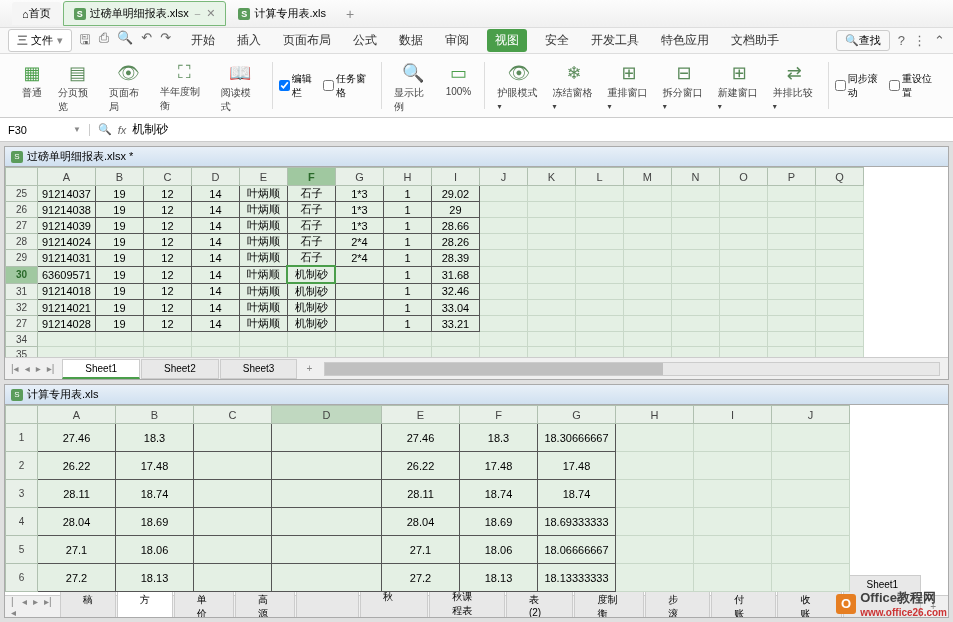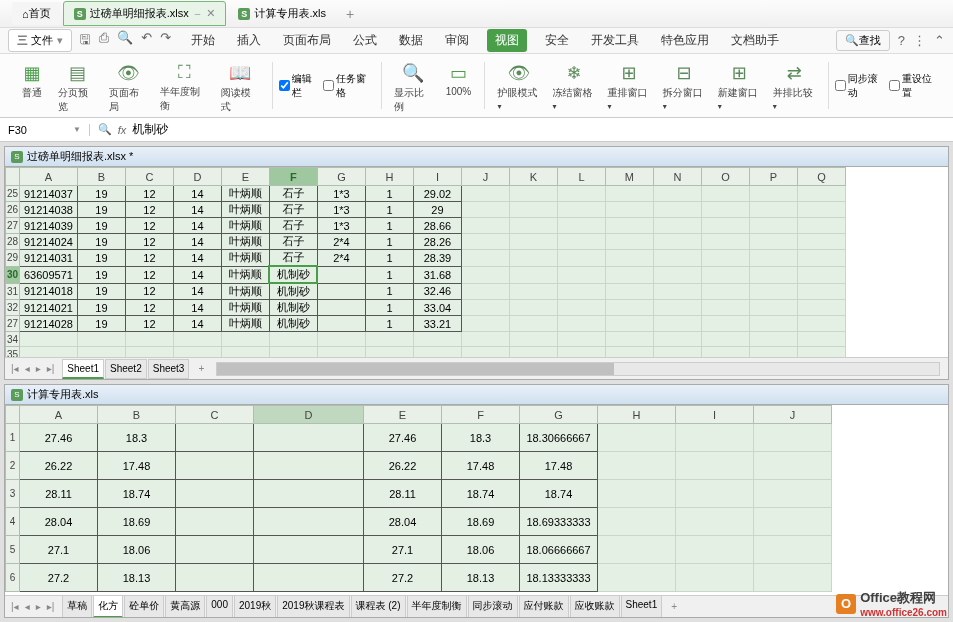--- a/index.html
+++ b/index.html
@@ -44,34 +44,34 @@
     .fx-input { border: none; outline: none; font-size: 12px; flex: 1; }
     
     .workarea { height: 480px; display: flex; flex-direction: column; gap: 4px; padding: 4px; background: #e0e0e0; }
     .panel { flex: 1; background: #fff; border: 1px solid #aaa; display: flex; flex-direction: column; overflow: hidden; }
     .panel-header { height: 20px; background: linear-gradient(#e8f0f8,#d0e0f0); border-bottom: 1px solid #aaa; display: flex; align-items: center; padding: 0 6px; font-size: 11px; gap: 4px; }
     .panel-header .s-icon { width: 12px; height: 12px; background: #5b9c5b; border-radius: 2px; display: inline-flex; align-items: center; justify-content: center; color: #fff; font-size: 8px; }
     
     .grid-container { flex: 1; overflow: auto; position: relative; }
     .grid { border-collapse: collapse; font-size: 11px; }
     .grid th { background: #e8f0e8; border: 1px solid #b0c0b0; font-weight: normal; color: #444; text-align: center; }
-    .grid th.rowh { width: 14px; font-size: 10px; }
+    .grid th.rowh { width: 32px; font-size: 10px; }
     .grid th.colh { height: 18px; }
     .grid td { border: 1px solid #c8d8c8; background: #e4f0e4; text-align: center; height: 15px; padding: 0 4px; }
     .grid td.data { background: #e4f0e4; border: 1px solid #555; }
     .grid td.sel { border: 2px solid #4a9e4a; }
     .grid th.sel { background: #c0d8c0; }
     .grid th.active { background: #a0c8a0; color: #2a6a2a; font-weight: bold; }
     
     .grid2 td { height: 28px; }
     
     .sheet-tabs { height: 22px; background: #f0f0f0; border-top: 1px solid #ccc; display: flex; align-items: center; padding: 0 4px; font-size: 10px; }
     .sheet-nav { display: flex; gap: 2px; color: #888; margin-right: 6px; }
     .sheet-nav span { cursor: pointer; padding: 0 2px; }
-    .sheet-tab { padding: 3px 4px; background: #e8e8e8; border: 1px solid #ccc; cursor: pointer; margin-right: 1px; }
+    .sheet-tab { padding: 3px 22px; background: #e8e8e8; border: 1px solid #ccc; cursor: pointer; margin-right: 1px; }
     .sheet-tab.active { background: #fff; border-bottom: 2px solid #4a9e4a; }
     .sheet-add { padding: 3px 8px; color: #888; cursor: pointer; }
     .scroll-track { flex: 1; height: 14px; background: #e8e8e8; margin: 0 4px; position: relative; border: 1px solid #ccc; }
     .scroll-thumb { position: absolute; height: 100%; background: #c0c0c0; }
     
     .watermark { position: absolute; right: 6px; bottom: 4px; display: flex; align-items: center; gap: 4px; font-size: 13px; font-weight: bold; }
     .watermark .o-icon { width: 20px; height: 20px; background: #e67e22; border-radius: 3px; display: flex; align-items: center; justify-content: center; color: #fff; font-size: 13px; }
     .watermark .l1 { color: #404040; }
     .watermark .l2 { color: #cc3333; font-size: 10px; }
     

